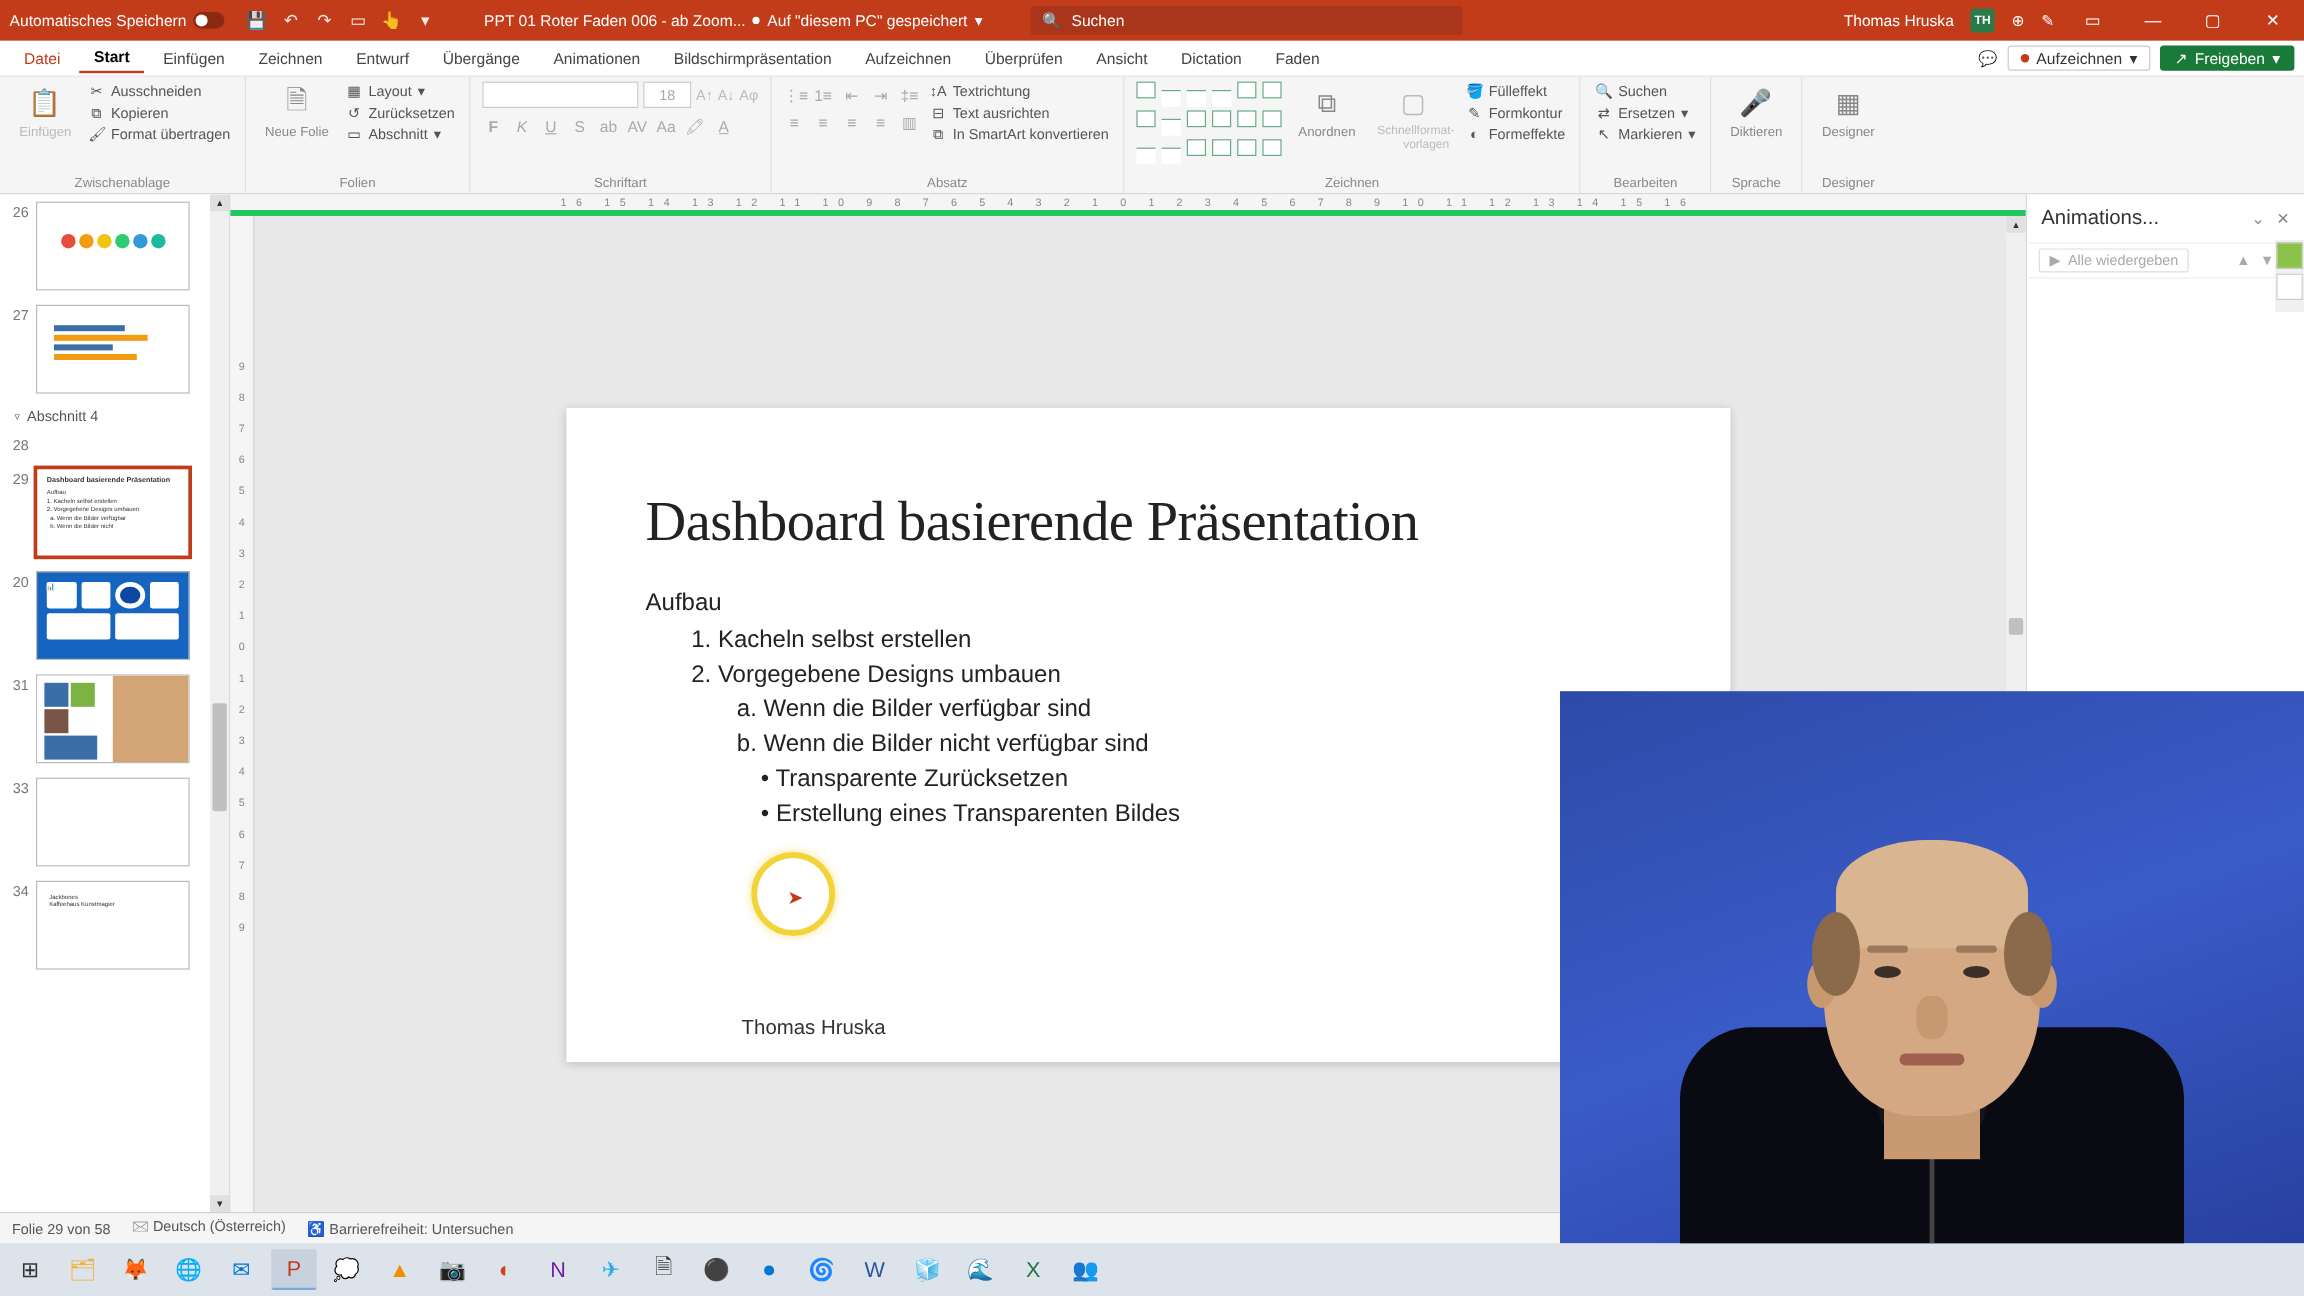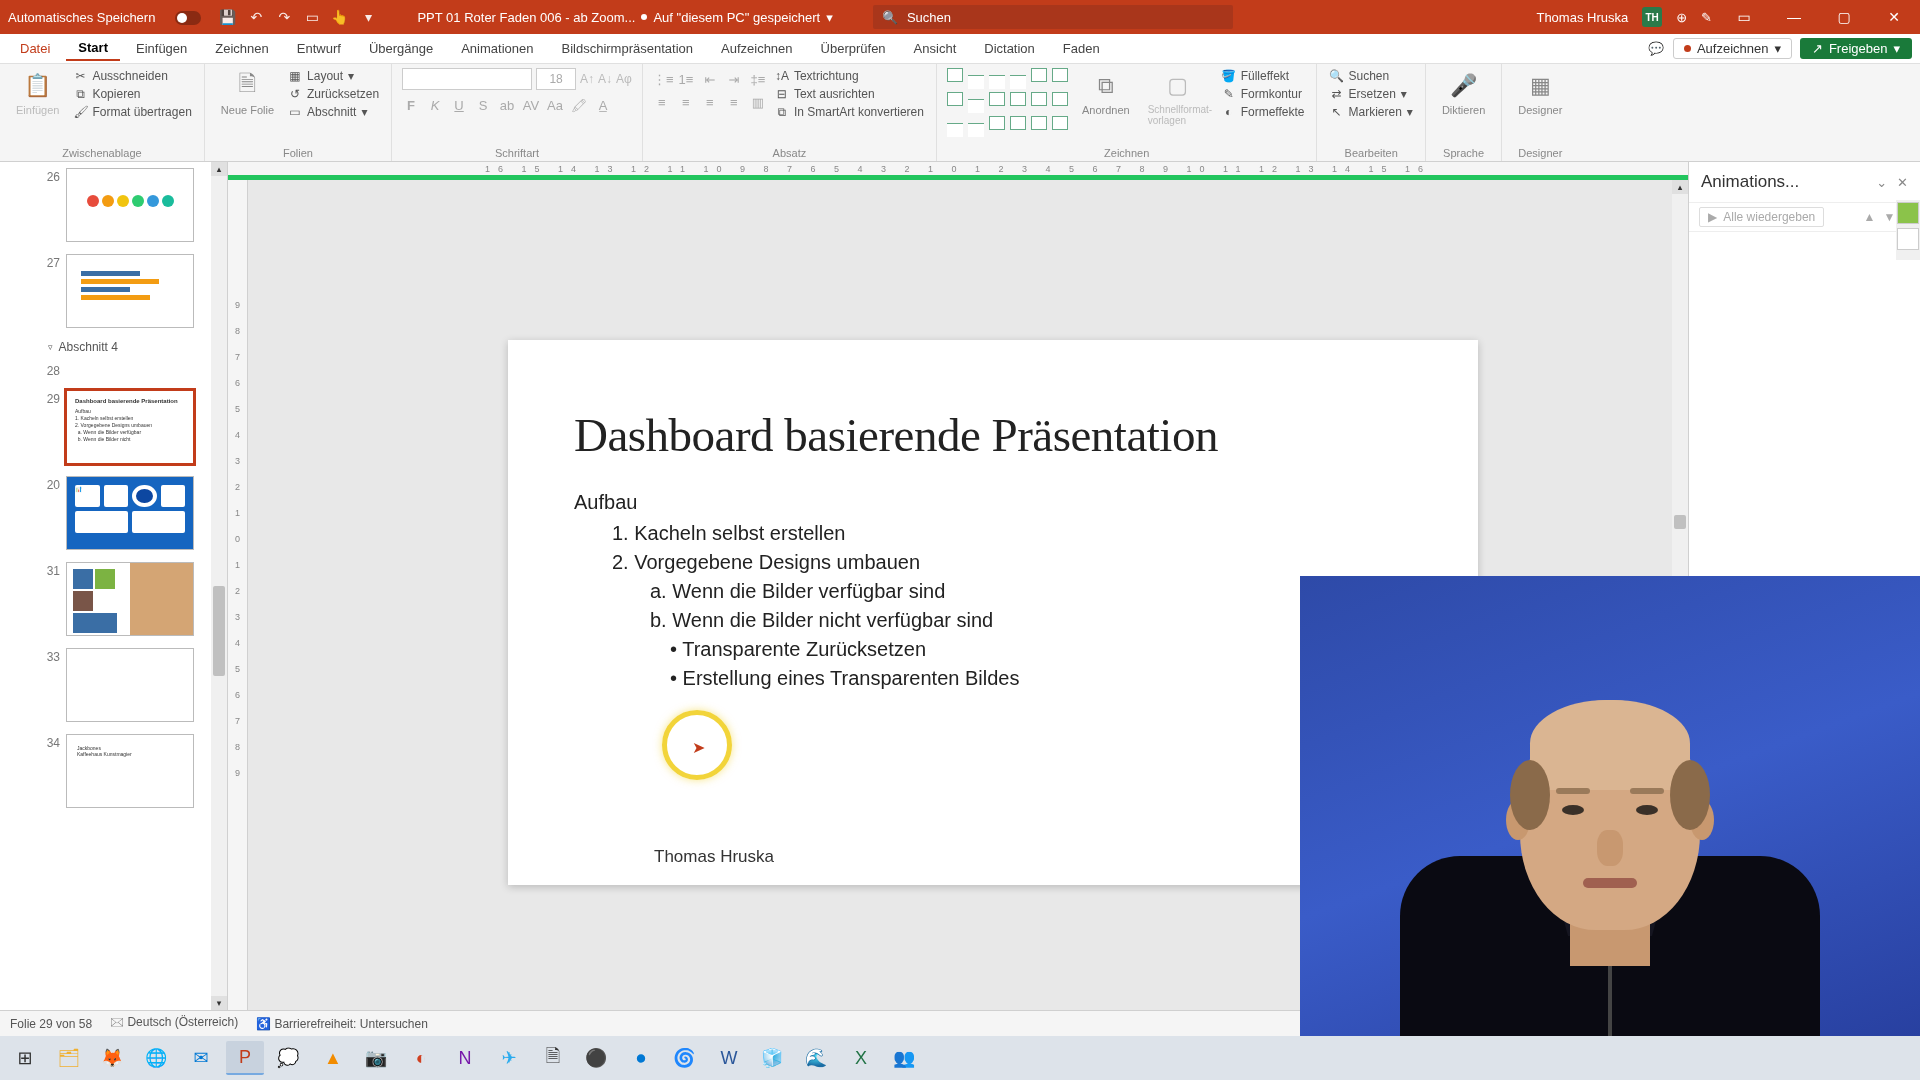--- a/index.html
+++ b/index.html
@@ -1,20 +1,20 @@
 <!DOCTYPE html>
 <html><head>
 <meta charset="utf-8">
 <style>
 * { box-sizing: border-box; margin: 0; padding: 0; font-family: "Segoe UI", Arial, sans-serif; }
 body { width: 1920px; height: 1080px; overflow: hidden; background: #fff; font-size: 12px; color: #333; }
 
 
 .titlebar { height: 34px; background: #c23c1a; display: flex; align-items: center; color: #fff; font-size: 13px; padding: 0 8px; gap: 10px; }
-.titlebar .autosave { display: flex; align-items: flex-end; gap: 20px; }
+.titlebar .autosave { display: flex; align-items: flex-start; gap: 6px; }
 .titlebar .toggle { width: 26px; height: 14px; background: #8a2a12; border-radius: 7px; position: relative; }
 .titlebar .toggle::after { content:""; width: 10px; height: 10px; background: #fff; border-radius: 50%; position: absolute; left: 2px; top: 2px; }
 .titlebar .qat { display:flex; gap:10px; margin-left:8px; }
 .titlebar .qat-item { width:18px; height:18px; display:flex; align-items:center; justify-content:center; font-size:14px; opacity:.9;}
 .titlebar .filename { margin-left: 30px; display:flex; gap:6px; align-items:center; }
 .titlebar .filename .dot{width:6px;height:6px;background:#fff;border-radius:50%;}
 .titlebar .search { margin-left: 30px; background: #a9361b; height: 24px; width: 360px; display:flex; align-items:center; padding:0 10px; gap:8px; border-radius:2px;}
 .titlebar .right { margin-left:auto; display:flex; align-items:center; gap:14px; }
 .titlebar .user-badge{ background:#2a7a4a; width:20px;height:20px;border-radius:3px; display:flex;align-items:center;justify-content:center;font-size:10px;font-weight:bold;}
 .titlebar .winbtn{width:36px;height:24px;display:flex;align-items:center;justify-content:center;font-size:14px;}
@@ -42,21 +42,21 @@
 .fontbox{ width:130px; height:22px; border:1px solid #ccc; background:#fff; color:#aaa; padding:0 6px; display:flex; align-items:center; font-size:12px;}
 .sizebox{ width:40px; height:22px; border:1px solid #ccc; background:#fff; color:#aaa; display:flex; align-items:center; justify-content:center;}
 .fmtbtns{ display:flex; gap:6px; color:#aaa; font-size:13px; align-items:center; margin-top:4px;}
 .fmtbtns span{ width:18px; text-align:center;}
 .shapegrid{ display:grid; grid-template-columns:repeat(6,18px); gap:3px; }
 .shapegrid .s{ width:16px; height:14px; border:1px solid #6a8; background:#fff;}
 .shapegrid .ln{ border:none; border-top:1px solid #6a8; margin-top:7px;}
 .dimmed{ color:#bbb;}
 
 
-.workarea{ display:flex; height: calc(1080px - 34px - 30px - 98px - 26px - 44px); background:#e8e8e8;margin-left:36px;}
+.workarea{ display:flex; height: calc(1080px - 34px - 30px - 98px - 26px - 44px); background:#e8e8e8;}
 .thumbs-col{ width:192px; background:#fff; border-right:1px solid #d0d0d0; position:relative; overflow:hidden;}
 .thumbs-scroll{ position:absolute; right:0; top:0; width:16px; height:100%; background:#f0f0f0;}
 .thumbs-scroll .tbtn{ height:14px; background:#e0e0e0; display:flex; align-items:center; justify-content:center; font-size:9px;}
 .thumbs-scroll .track{ height:calc(100% - 28px); position:relative;}
 .thumbs-scroll .thumb-handle{ position:absolute; top:50%; left:2px; right:2px; height:90px; background:#c0c0c0; border-radius:2px;}
 .thumbs-list{ padding:6px 4px 6px 6px; width:176px;}
 .thumb-row{ display:flex; align-items:flex-start; gap:6px; margin-bottom:12px;}
 .thumb-row .num{ width:18px; text-align:right; color:#777; font-size:12px; padding-top:2px;}
 .thumb-row .slide{ width:128px; height:74px; background:#fff; border:1px solid #bbb; position:relative; font-size:6px; overflow:hidden;}
 .thumb-row.selected .slide{ outline:3px solid #c23c1a; outline-offset:-1px;}
@@ -338,21 +338,21 @@
           <div class="s"></div>
           <div class="s"></div>
           <div class="s"></div>
       </div>
       <div class="bigbtn">
           <div class="icon">⧉</div>
           <span>Anordnen</span>
         </div>
       <div class="bigbtn dimmed">
           <div class="icon">▢</div>
-          <span style="font-size:10px;max-width:60px;">Schnellformat-vorlagen</span>
+          <span style="font-size:10px;max-width:60px;text-align:right;">Schnellformat-vorlagen</span>
         </div>
       <div class="minilist dimmed">
         <div class="row">
             <span class="ic">🪣</span>
             <span>Fülleffekt</span>
           </div>
         <div class="row">
             <span class="ic">✎</span>
             <span>Formkontur</span>
           </div>

